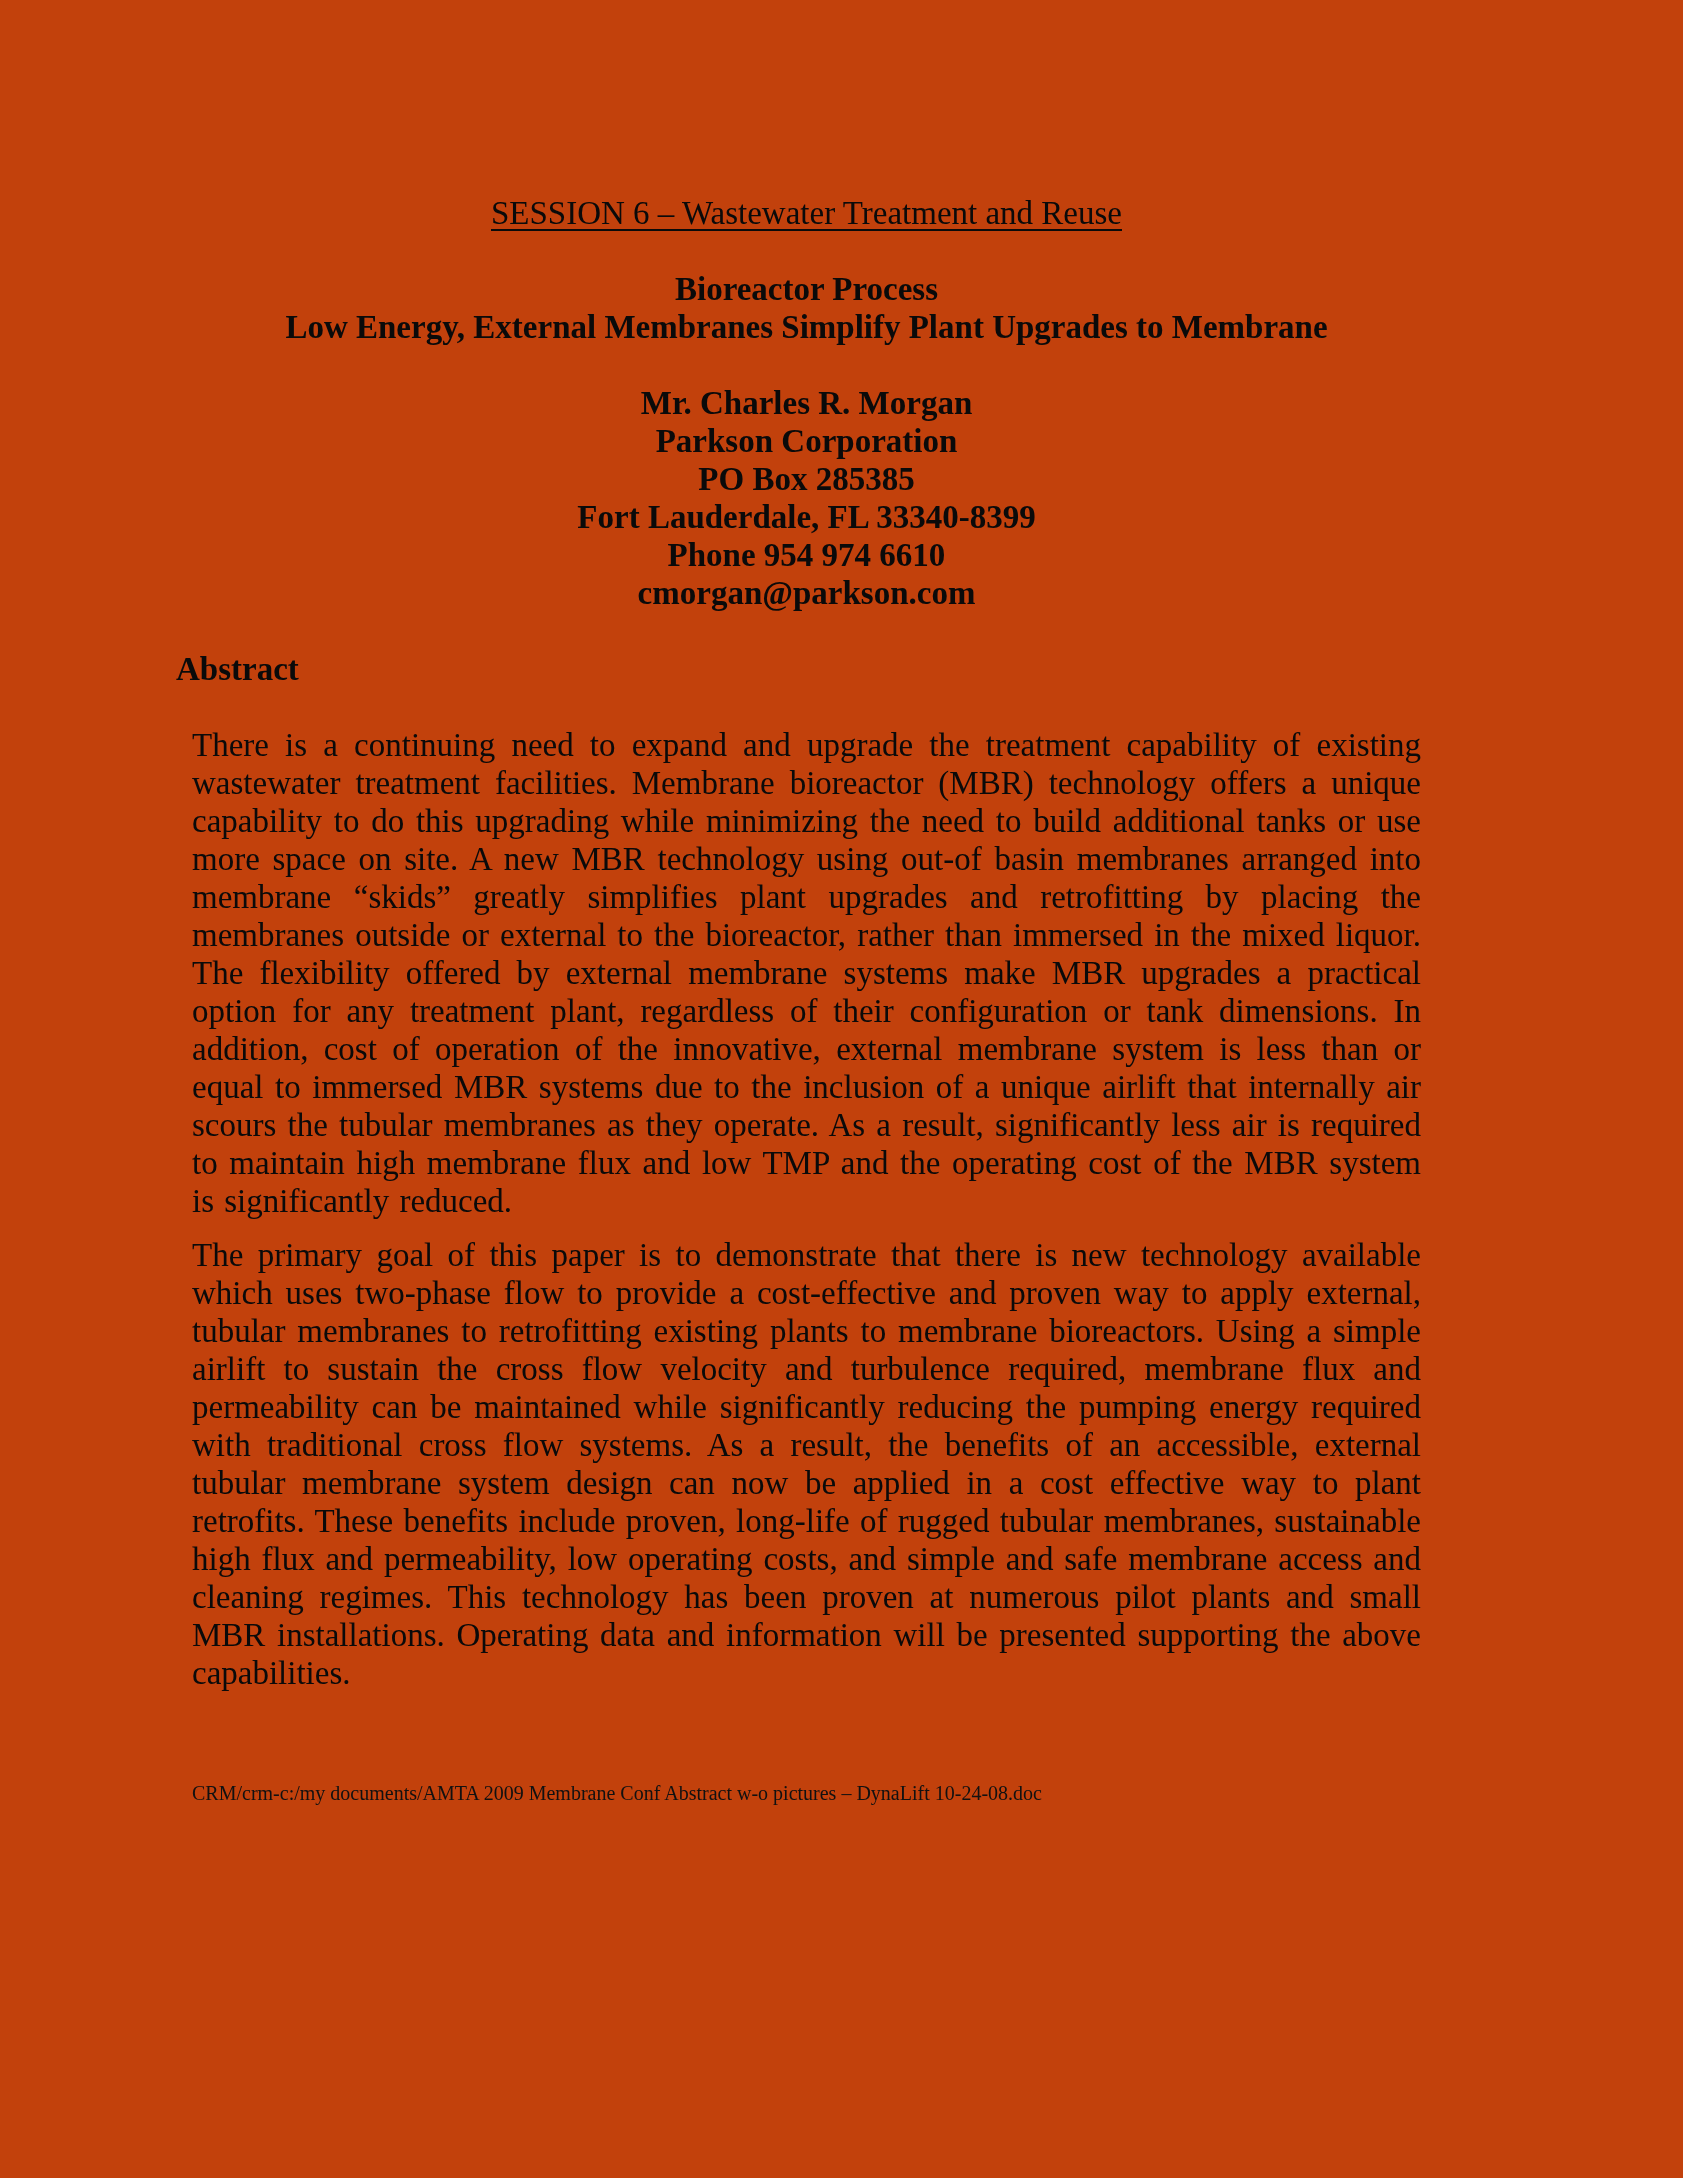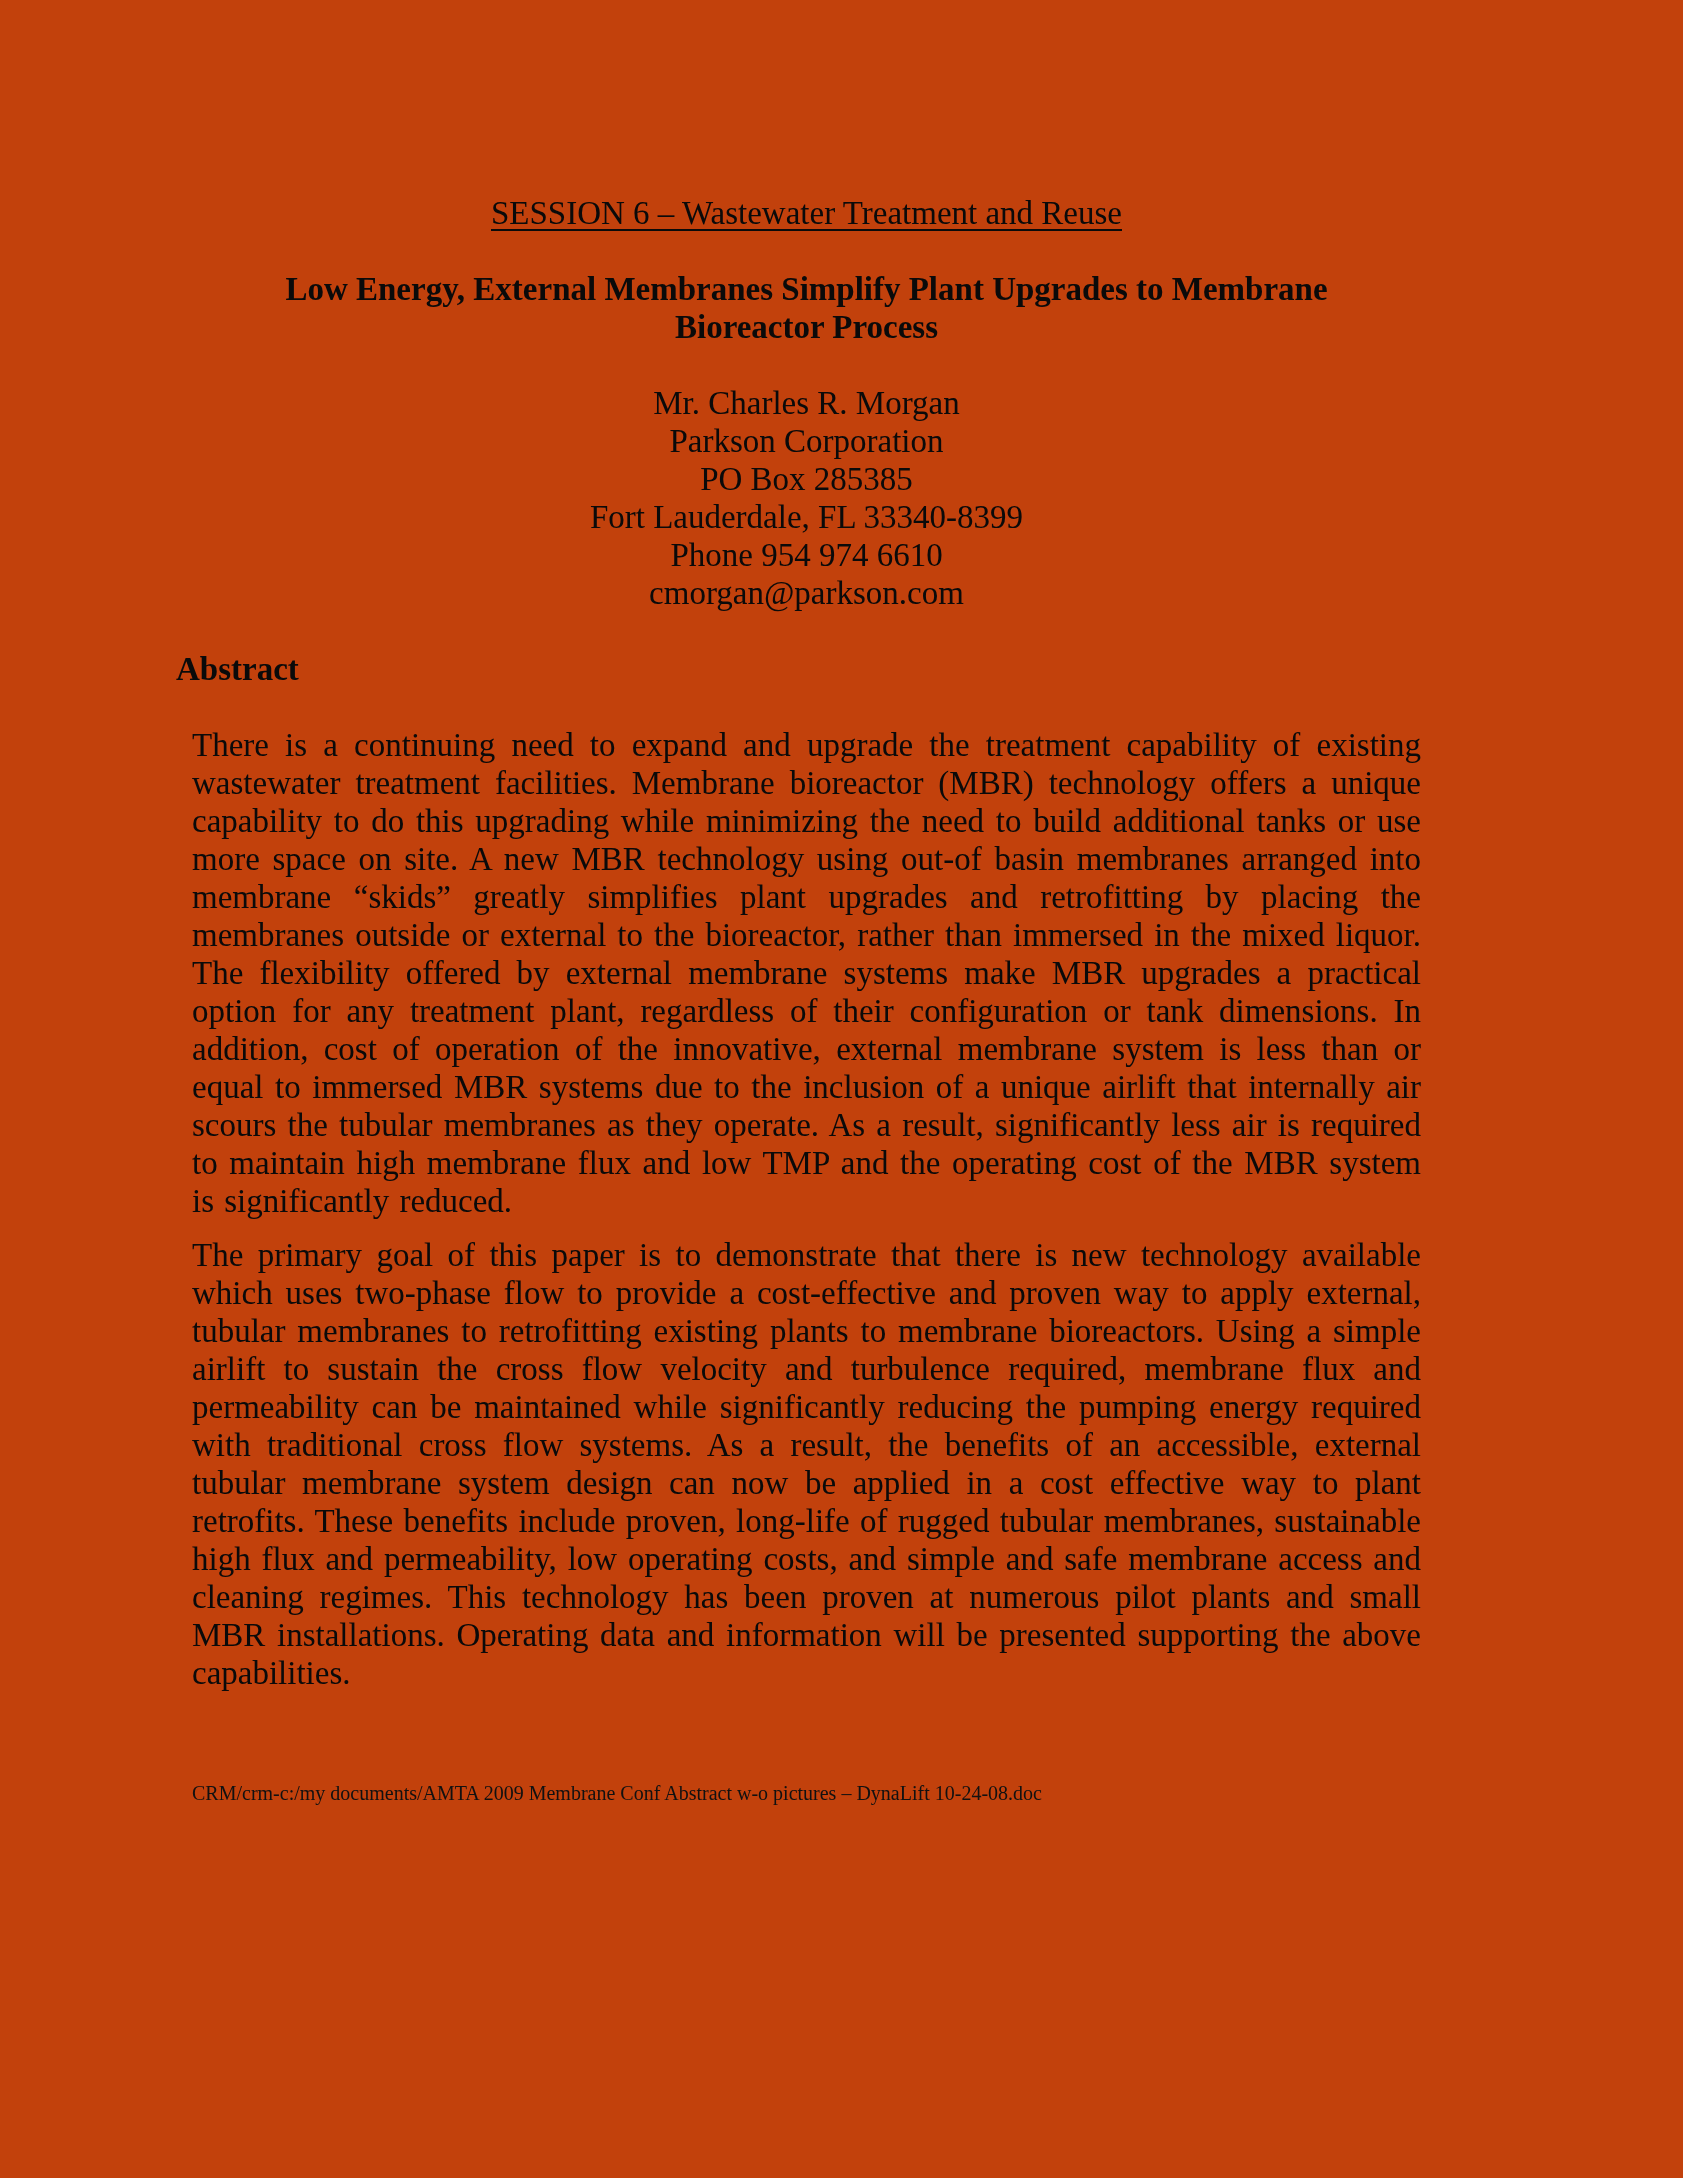--- a/index.html
+++ b/index.html
@@ -34,20 +34,21 @@
     text-underline-offset: 5px;
   }
   .paper-title {
     text-align: center;
     font-weight: bold;
     margin: 0 0 38px 0;
   }
   .author-block {
     text-align: center;
     margin: 0 0 38px 0;
+    font-weight: bold;
   }
   .abstract-heading {
     font-weight: bold;
     margin: 0 0 38px 0;
   }
   .abstract-paragraph {
     text-align: justify;
     word-spacing: 0.06em;
     margin: 16px;
   }
@@ -64,22 +65,22 @@
 <body>
 
 <div class="page">
   <div class="content">
 
     <div class="session-header">
       <span>SESSION 6 – Wastewater Treatment and Reuse</span>
     </div>
 
     <div class="paper-title">
+      <div>Bioreactor Process</div>
       <div>Low Energy, External Membranes Simplify Plant Upgrades to Membrane</div>
-      <div>Bioreactor Process</div>
     </div>
 
     <div class="author-block">
       <div>Mr. Charles R. Morgan</div>
       <div>Parkson Corporation</div>
       <div>PO Box 285385</div>
       <div>Fort Lauderdale, FL 33340-8399</div>
       <div>Phone 954 974 6610</div>
       <div>cmorgan@parkson.com</div>
     </div>

